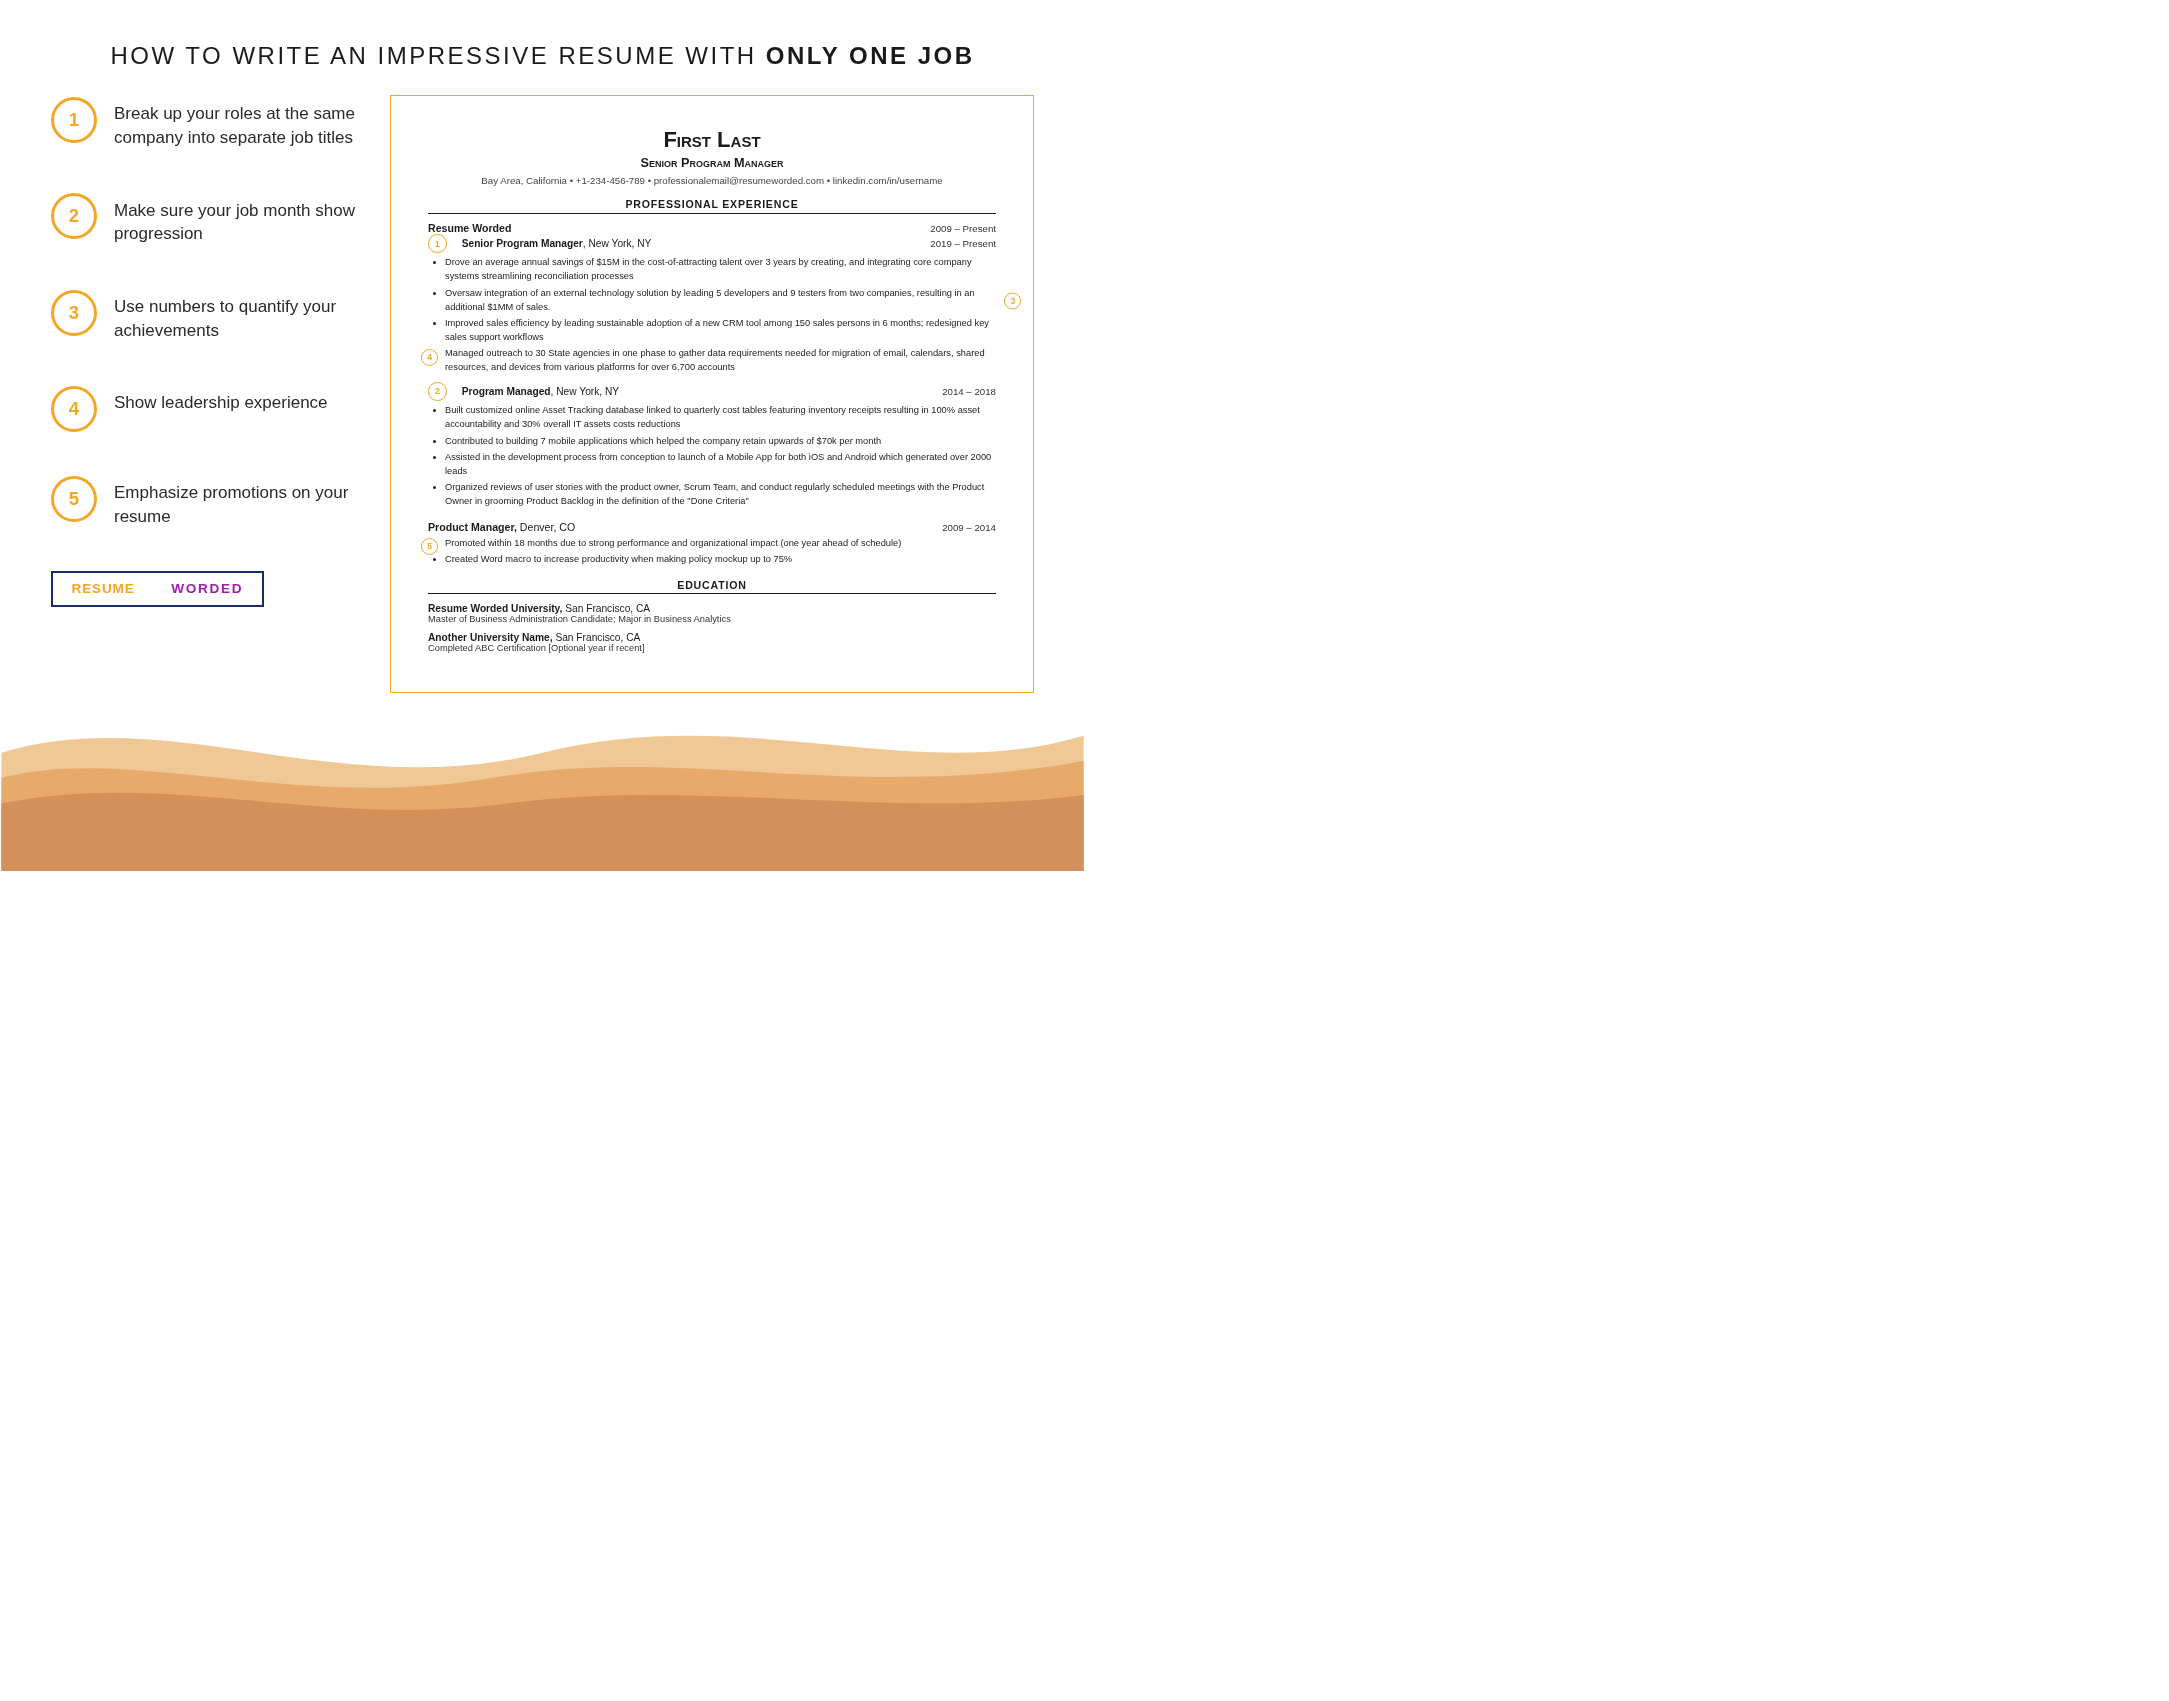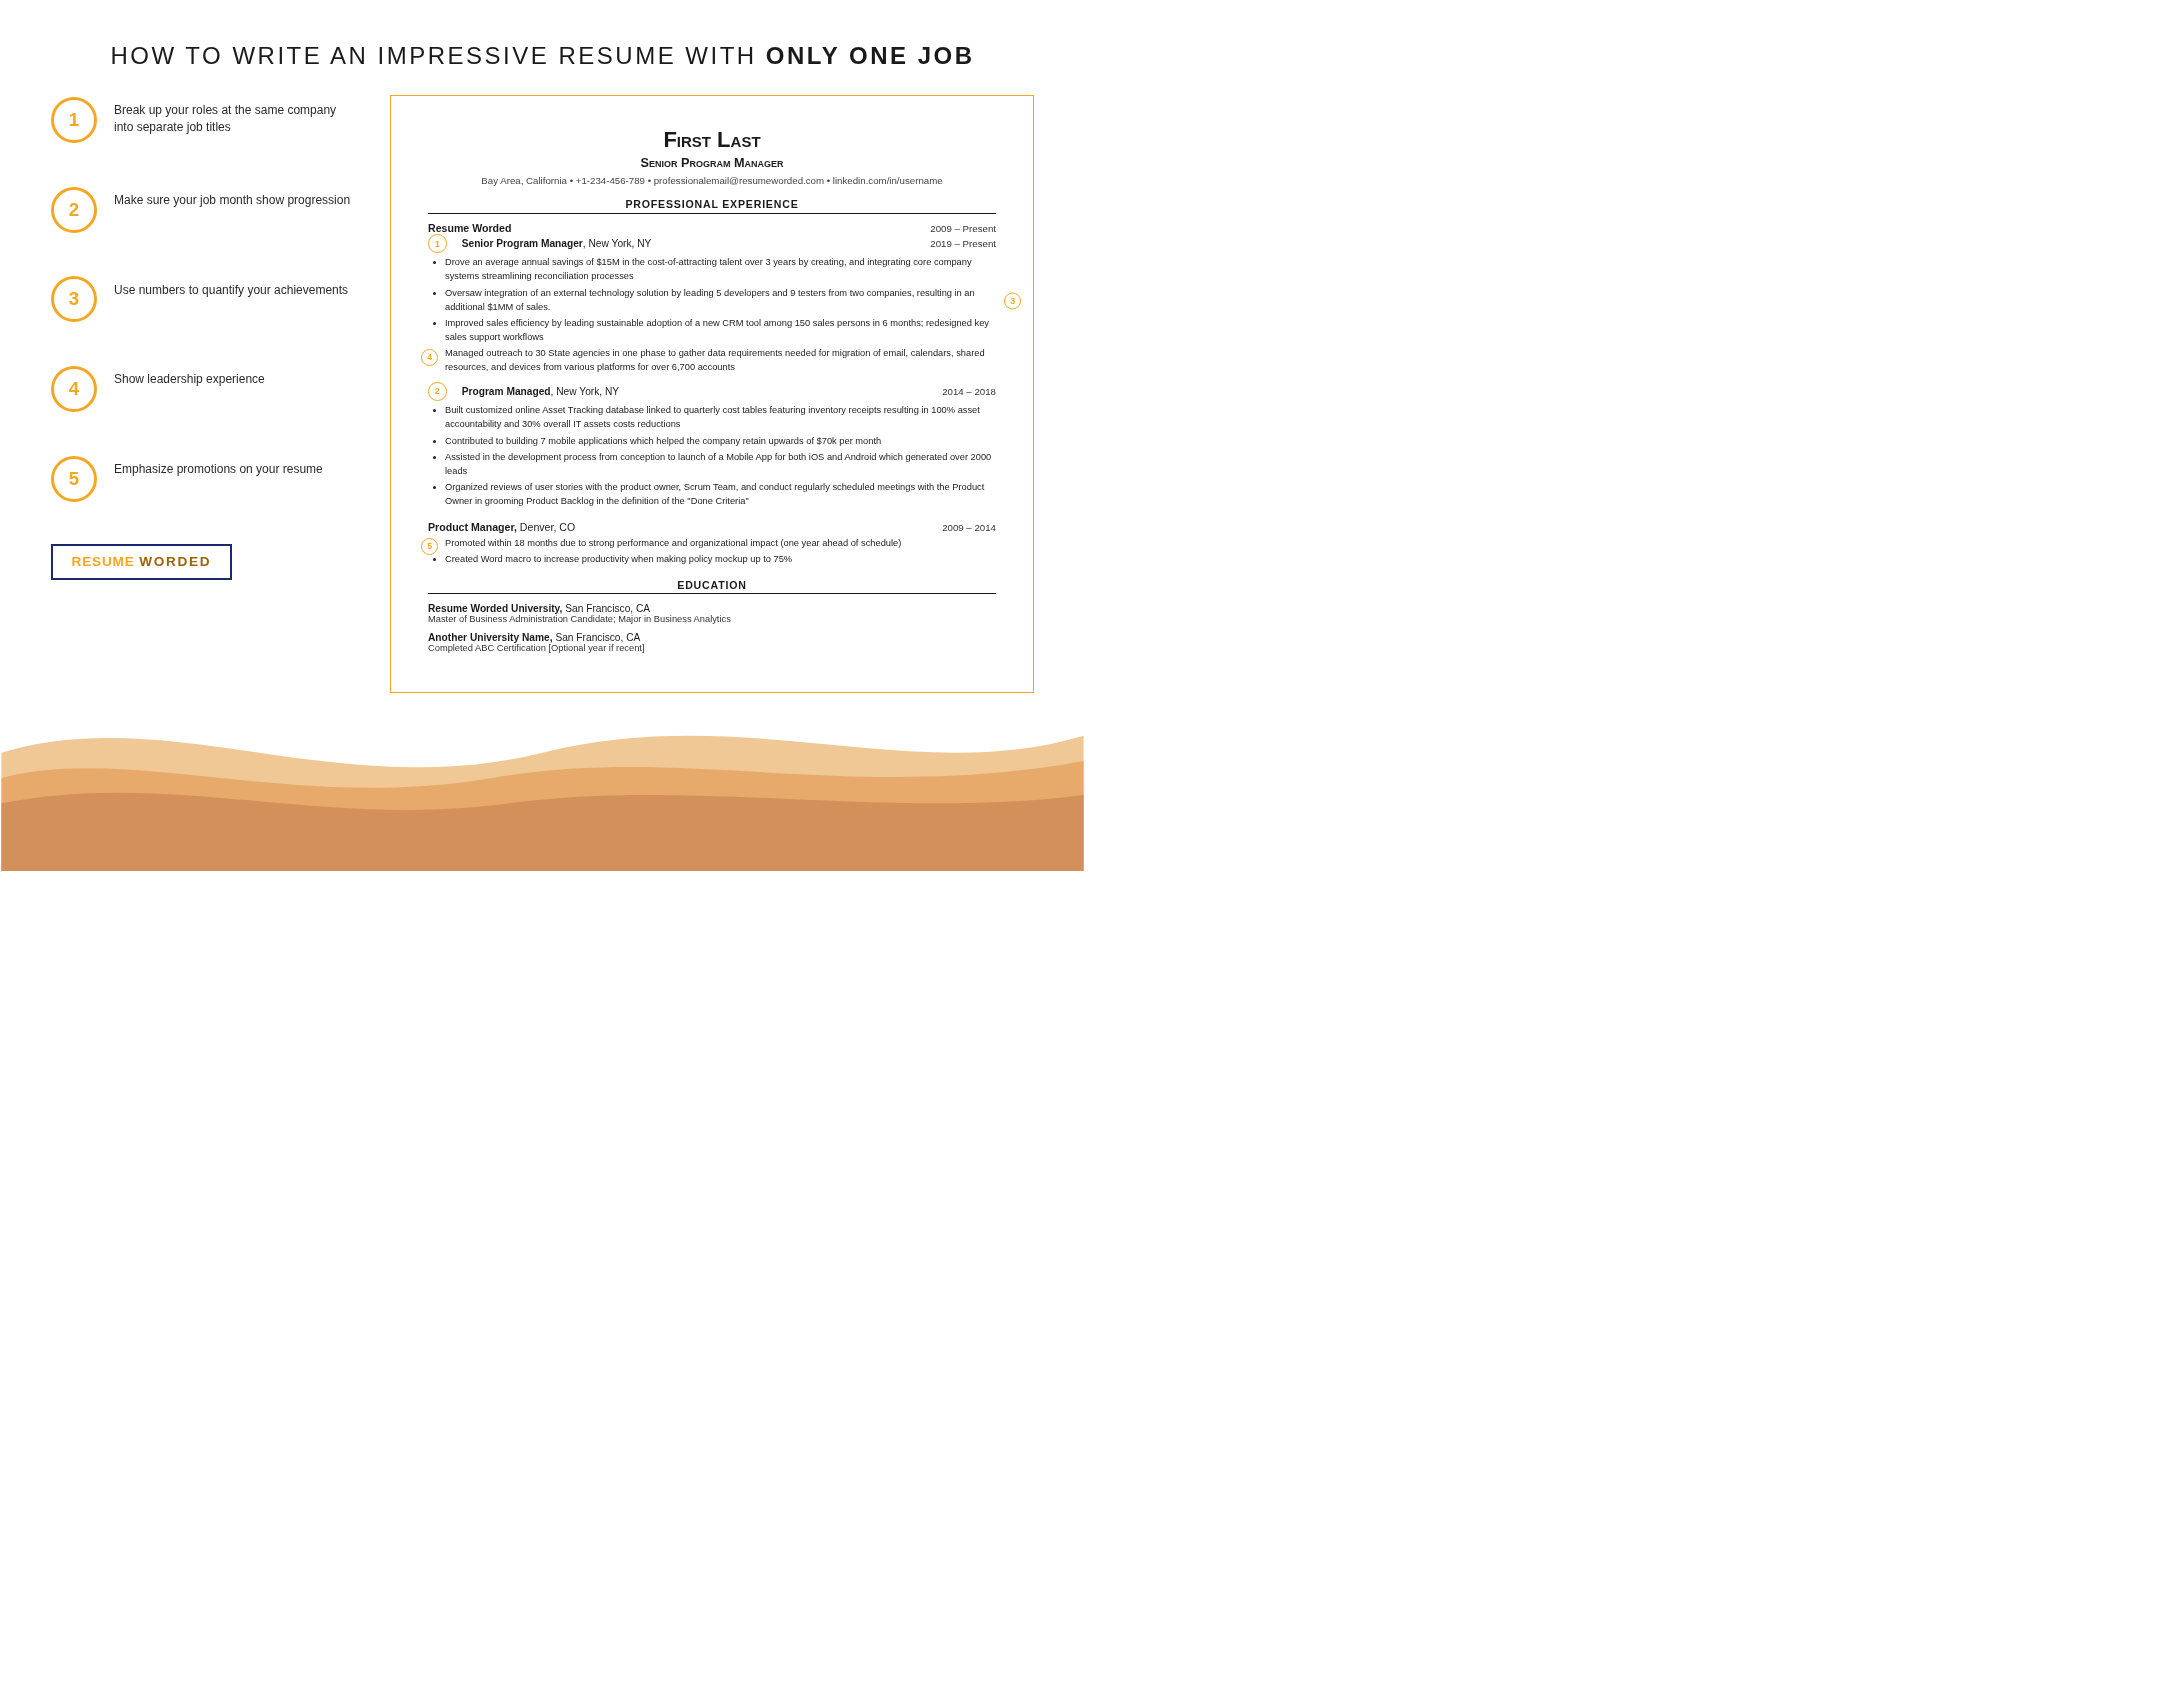--- a/index.html
+++ b/index.html
@@ -51,41 +51,42 @@
       font-size: 18.6px;
       font-weight: 700;
       display: flex;
       align-items: center;
       justify-content: center;
       flex-shrink: 0;
       margin-top: 1.7px;
     }
 
     .tip-text {
-      font-size: 12px;
+      font-size: 17px;
       color: #2a2a2a;
       line-height: 1.4;
       padding-top: 6.8px;
     }
 
     .logo-box {
       display: inline-block;
       border: 2.5px solid #1a2a6c;
       padding: 8.5px 18.6px;
       font-size: 13.6px;
       letter-spacing: 0.8px;
     }
     .logo-box .logo-resume {
       font-weight: 900;
       color: #F5A623;
     }
     .logo-box .logo-worded {
       font-weight: 600;
-      color: #a16207;
+      color: #a21caf;
       letter-spacing: 1.7px;
+      margin-left: 32px;
     }
 
     
     .right-panel {
       flex: 1;
       border: 1.7px solid #F5A623;
       background: #ffffff;
       padding: 30.5px 37px 30.5px 37px;
       position: relative;
       z-index: 2;

